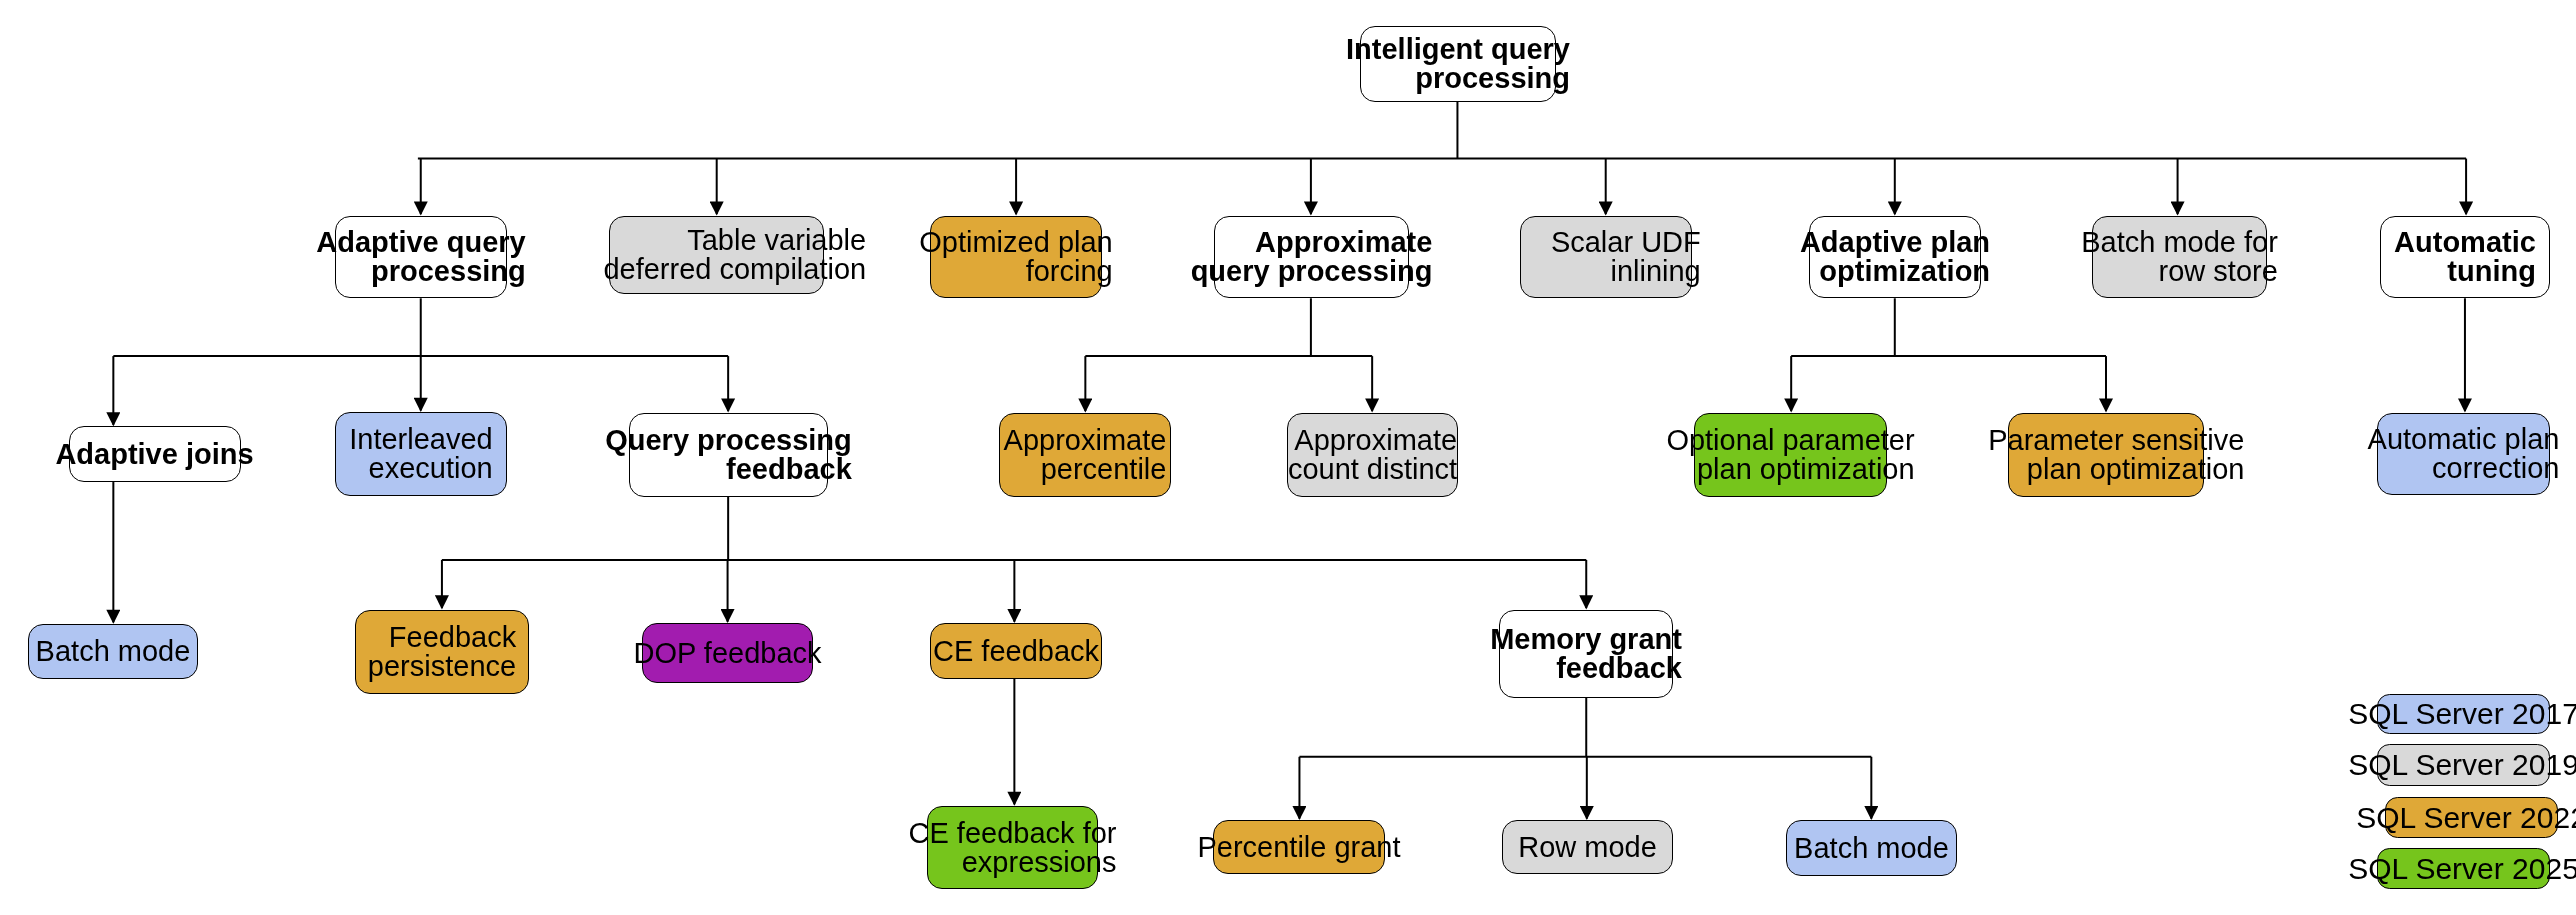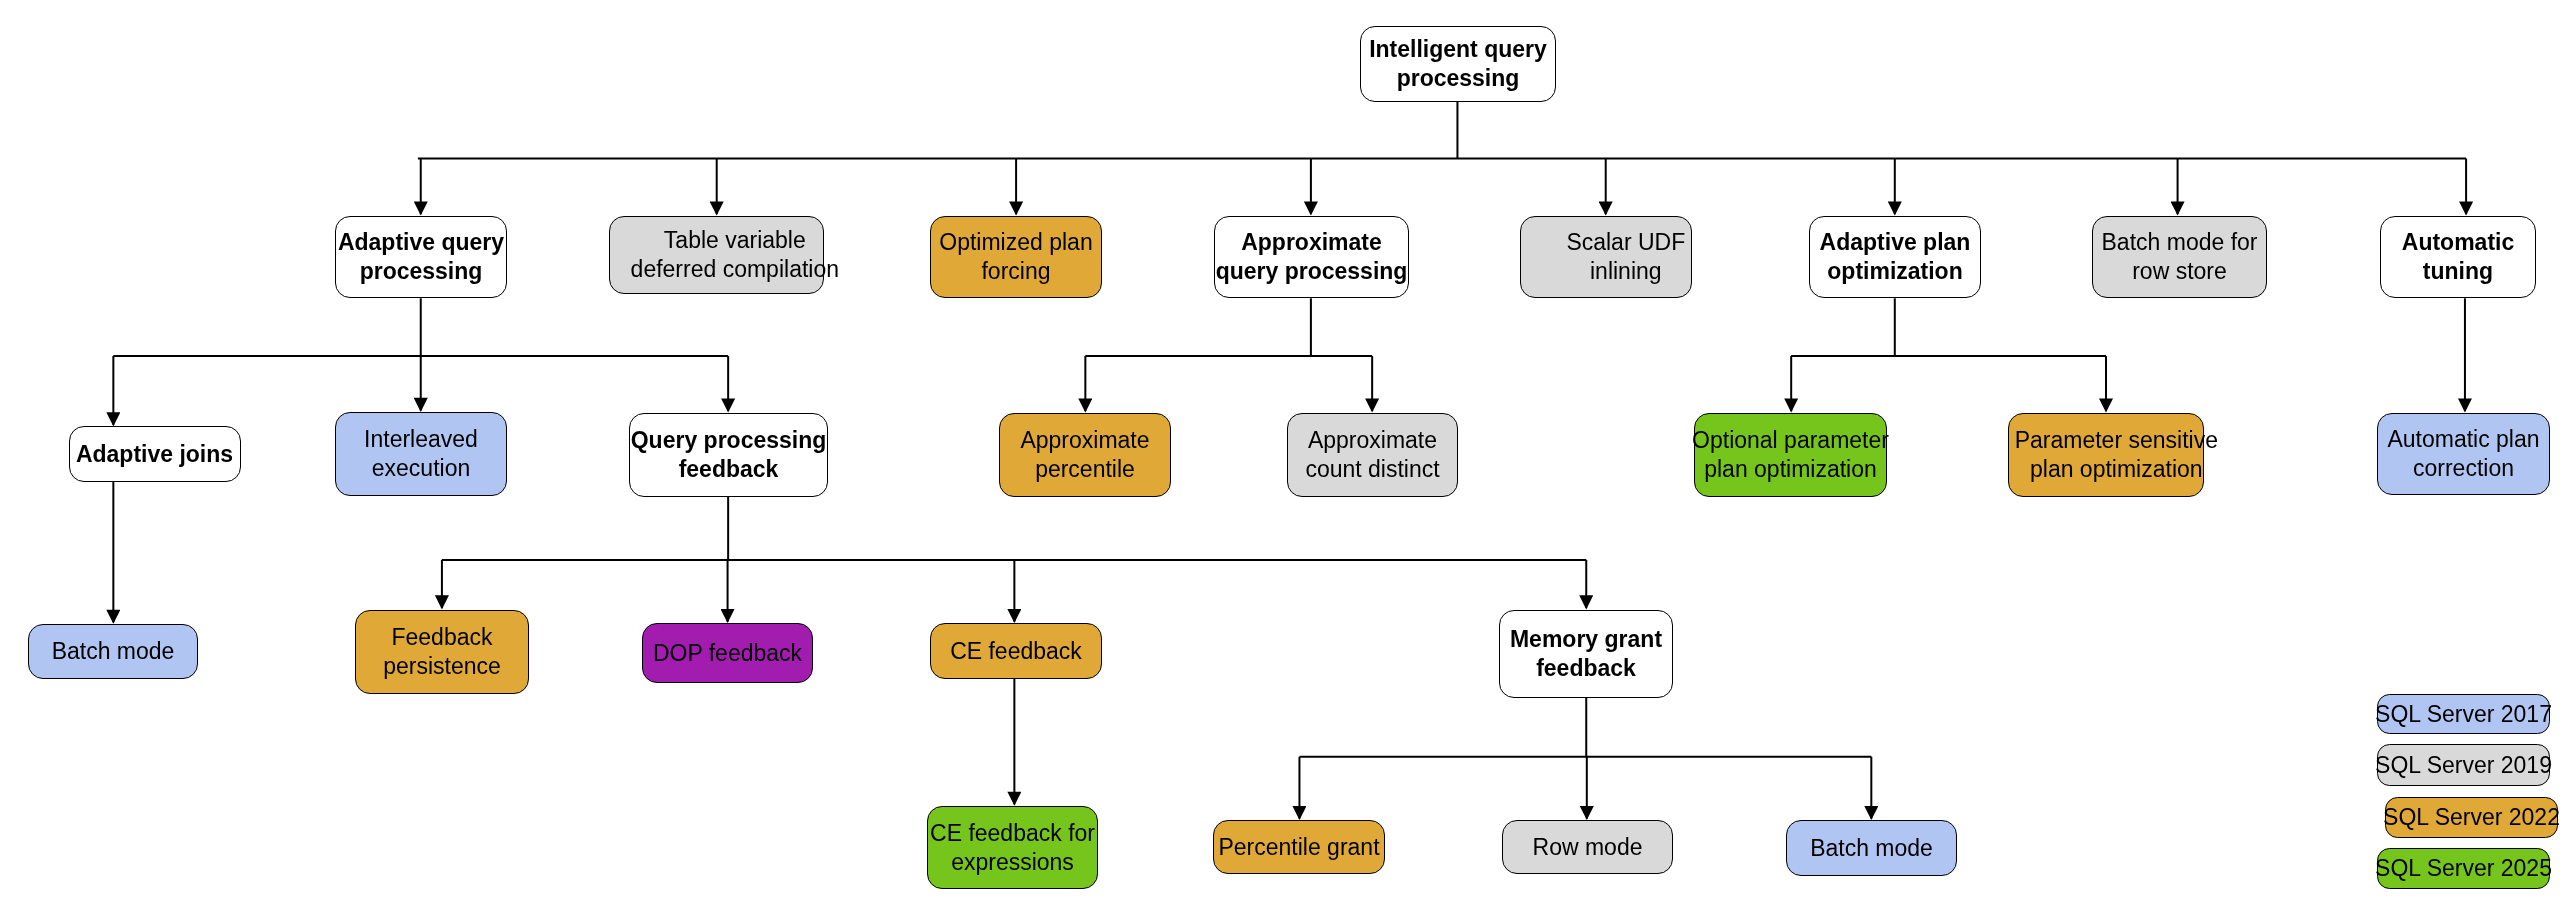--- a/index.html
+++ b/index.html
@@ -22,40 +22,40 @@
     height: 916px;
   }
   .node {
     position: absolute;
     box-sizing: border-box;
     border: 1.7px solid #000000;
     border-radius: 15px;
     display: flex;
     align-items: center;
     justify-content: center;
-    text-align: center;
+    text-align: right;
     white-space: pre;
-    font-size: 23px;
+    font-size: 29px;
     line-height: 29px;
     color: #000000;
     font-weight: 400;
     padding: 1.1px 3.4px;
   }
   .node.bold { font-weight: 700; }
   .legend-pill {
     position: absolute;
     box-sizing: border-box;
     border: 1.7px solid #000000;
     border-radius: 12.6px;
     display: flex;
     align-items: center;
     justify-content: center;
     text-align: center;
     white-space: pre;
-    font-size: 23px;
+    font-size: 30px;
     color: #000000;
     font-weight: 400;
   }
   polyline { fill: none; stroke: #000000; stroke-width: 3.5; }
 </style>
 </head>
 <body>
 
 <div id="canvas">
   <svg id="edge-layer" xmlns="http://www.w3.org/2000/svg" width="2576" height="916" viewBox="0 0 4500 1600">
@@ -114,21 +114,21 @@
       <div class="node" style="left: 930px; top: 216px; width: 172px; height: 82px; background: rgb(223, 168, 55);">Optimized plan
 forcing</div>
       <div class="node bold" style="left: 1214px; top: 216px; width: 195px; height: 82px; background: rgb(255, 255, 255);">Approximate
 query processing</div>
       <div class="node" style="left: 1520px; top: 216px; width: 172px; height: 82px; background: rgb(217, 217, 217); padding-left: 43px;">Scalar UDF
 inlining</div>
       <div class="node bold" style="left: 1809px; top: 216px; width: 172px; height: 82px; background: rgb(255, 255, 255);">Adaptive plan
 optimization</div>
       <div class="node" style="left: 2092px; top: 216px; width: 175px; height: 82px; background: rgb(217, 217, 217);">Batch mode for
 row store</div>
-      <div class="node bold" style="left: 2380px; top: 216px; width: 156px; height: 82px; background: rgb(255, 255, 255);">Automatic
+      <div class="node bold" style="left: 2380px; top: 216px; width: 170px; height: 82px; background: rgb(255, 255, 255);">Automatic
 tuning</div>
       <div class="node bold" style="left: 27.5px; top: 426px; width: 172px; height: 56px; background: rgb(255, 255, 255); margin-left: 41px;">Adaptive joins</div>
       <div class="node" style="left: 335px; top: 412px; width: 172px; height: 84px; background: rgb(176, 197, 242);">Interleaved
 execution</div>
       <div class="node bold" style="left: 629px; top: 413px; width: 199px; height: 84px; background: rgb(255, 255, 255);">Query processing
 feedback</div>
       <div class="node" style="left: 999px; top: 413px; width: 172px; height: 84px; background: rgb(223, 168, 55);">Approximate
 percentile</div>
       <div class="node" style="left: 1287px; top: 413px; width: 171px; height: 84px; background: rgb(217, 217, 217);">Approximate
 count distinct</div>

